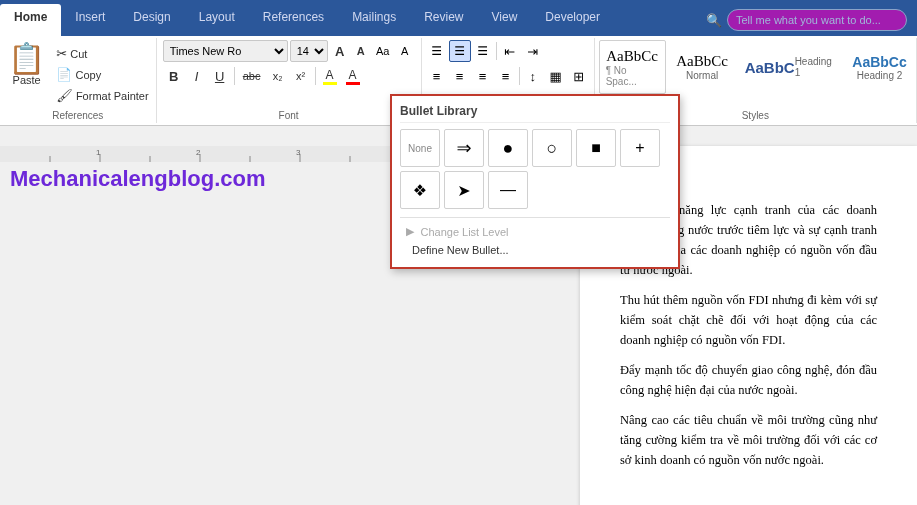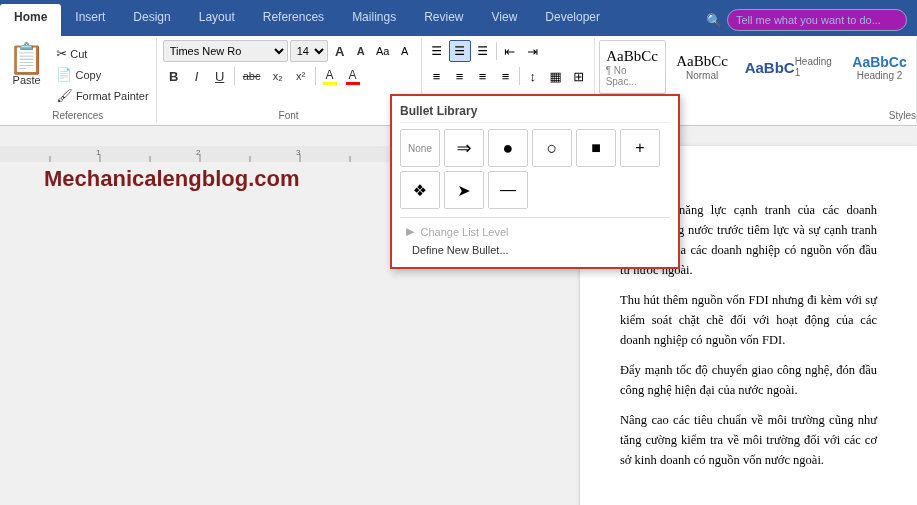--- a/index.html
+++ b/index.html
@@ -146,21 +146,21 @@
       <div style="padding:2px 6px;height:54px;display:flex;flex-direction:row;align-items:center;justify-content:center;cursor:pointer;border-radius:2px;min-width:65px;">
         <span style="font-size:15px;color:#2f5496;font-weight:bold;">AaBbC</span>
         <span style="font-size:10px;color:#666;">Heading 1</span>
       </div>
 
       <div style="padding:2px 6px;height:54px;display:flex;flex-direction:column;align-items:center;justify-content:center;cursor:pointer;border-radius:2px;min-width:65px;">
         <span style="font-size:14px;color:#2e74b5;font-weight:bold;">AaBbCc</span>
         <span style="font-size:10px;color:#666;">Heading 2</span>
       </div>
     </div>
-    <span style="font-size:10px;color:#666;text-align:right;position:absolute;bottom:2px;left:0;right:0;">Styles</span>
+    <span style="font-size:10px;color:#666;text-align:center;position:absolute;bottom:2px;left:0;right:0;">Styles</span>
   </div>
 
   <div class="bullet-dropdown">
     <div style="font-size:12px;font-weight:600;color:#444;margin-bottom:6px;padding-bottom:4px;border-bottom:1px solid #eee;">Bullet Library</div>
     <div style="display:grid;grid-template-columns:repeat(6,40px);gap:4px;margin-bottom:4px;">
       <div style="width:40px;height:38px;border:1px solid #d0d0d0;display:flex;align-items:center;justify-content:center;cursor:pointer;border-radius:2px;font-size:10px;color:#888;background:#fff;">None</div>
       <div style="width:40px;height:38px;border:1px solid #d0d0d0;display:flex;align-items:center;justify-content:center;cursor:pointer;border-radius:2px;font-size:18px;background:#fff;">⇒</div>
       <div style="width:40px;height:38px;border:1px solid #d0d0d0;display:flex;align-items:center;justify-content:center;cursor:pointer;border-radius:2px;font-size:18px;background:#fff;">●</div>
       <div style="width:40px;height:38px;border:1px solid #d0d0d0;display:flex;align-items:center;justify-content:center;cursor:pointer;border-radius:2px;font-size:18px;background:#fff;">○</div>
       <div style="width:40px;height:38px;border:1px solid #d0d0d0;display:flex;align-items:center;justify-content:center;cursor:pointer;border-radius:2px;font-size:16px;background:#fff;">■</div>
@@ -177,21 +177,21 @@
       <span>Change List Level</span>
     </div>
     <div style="display:flex;align-items:flex-end;gap:6px;padding:3px 6px;font-size:11px;color:#333;cursor:pointer;border-radius:2px;">
       <span> </span>
       <span>Define New Bullet...</span>
     </div>
   </div>
 </div>
 
 <div class="doc-area">
-  <div style="position:absolute;left:10px;top:40px;font-size:22px;font-weight:bold;color:#7f1d1d;font-family:Arial,sans-serif;z-index:5;pointer-events:none;margin-left:34px;">Mechanicalengblog.com</div>
+  <div style="position:absolute;left:10px;top:40px;font-size:22px;font-weight:bold;color:#6d28d9;font-family:Arial,sans-serif;z-index:5;pointer-events:none;">Mechanicalengblog.com</div>
 
   <div style="background:#e8e8e8;height:16px;width:580px;border-bottom:1px solid #c0c0c0;display:flex;align-items:center;position:relative;margin-bottom:0;">
     <svg width="580" height="16">
       <rect width="580" height="16" fill="#e8e8e8"></rect>
 
       <line x1="50" y1="10" x2="50" y2="16" stroke="#888" stroke-width="1"></line>
       <line x1="100" y1="8" x2="100" y2="16" stroke="#888" stroke-width="1"></line>
       <line x1="150" y1="10" x2="150" y2="16" stroke="#888" stroke-width="1"></line>
       <line x1="200" y1="8" x2="200" y2="16" stroke="#888" stroke-width="1"></line>
       <line x1="250" y1="10" x2="250" y2="16" stroke="#888" stroke-width="1"></line>

